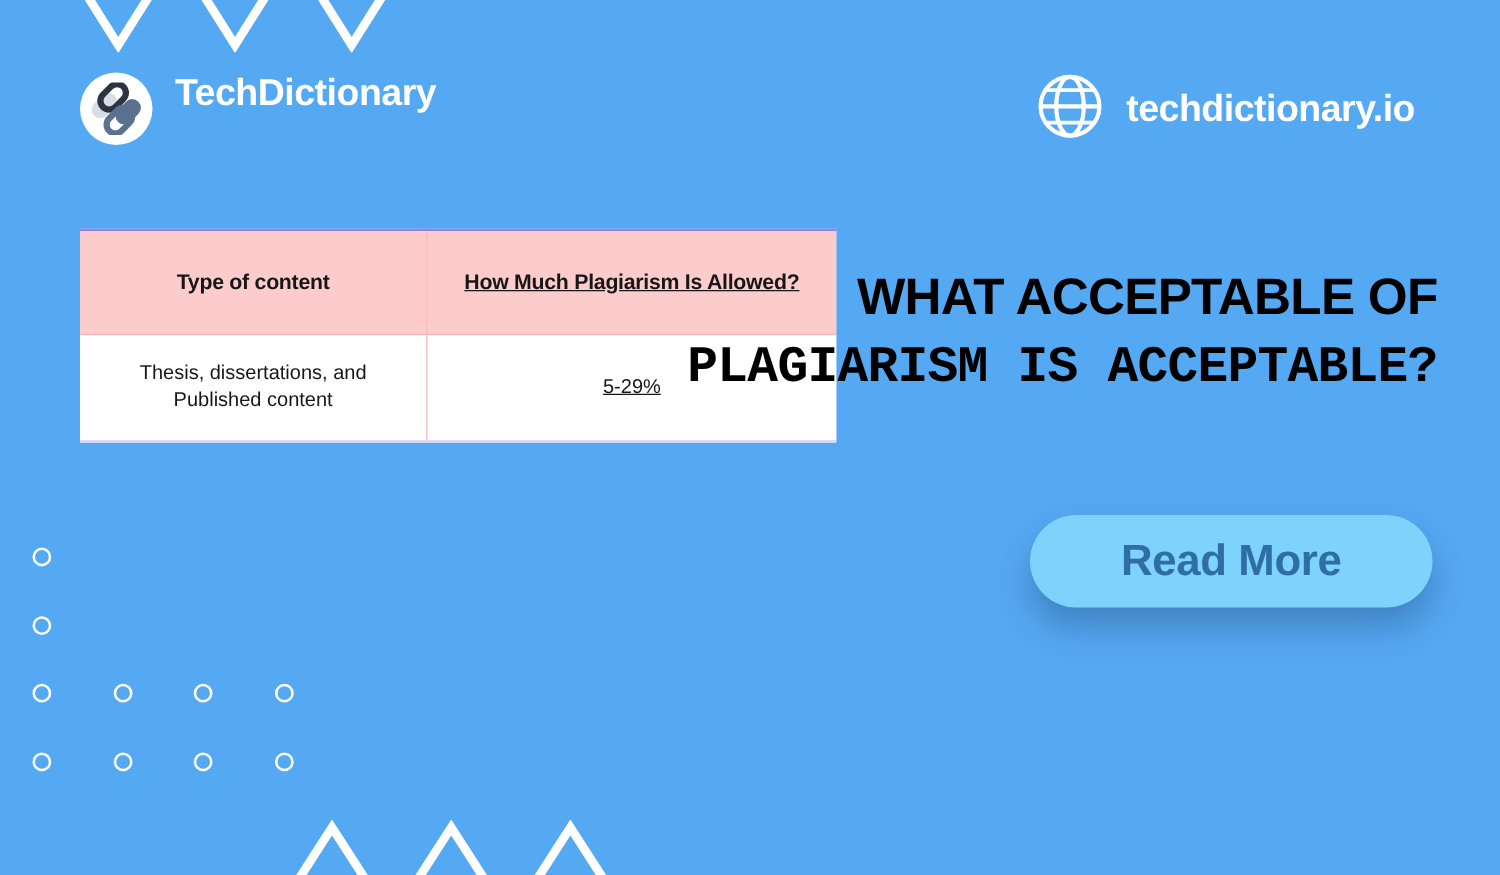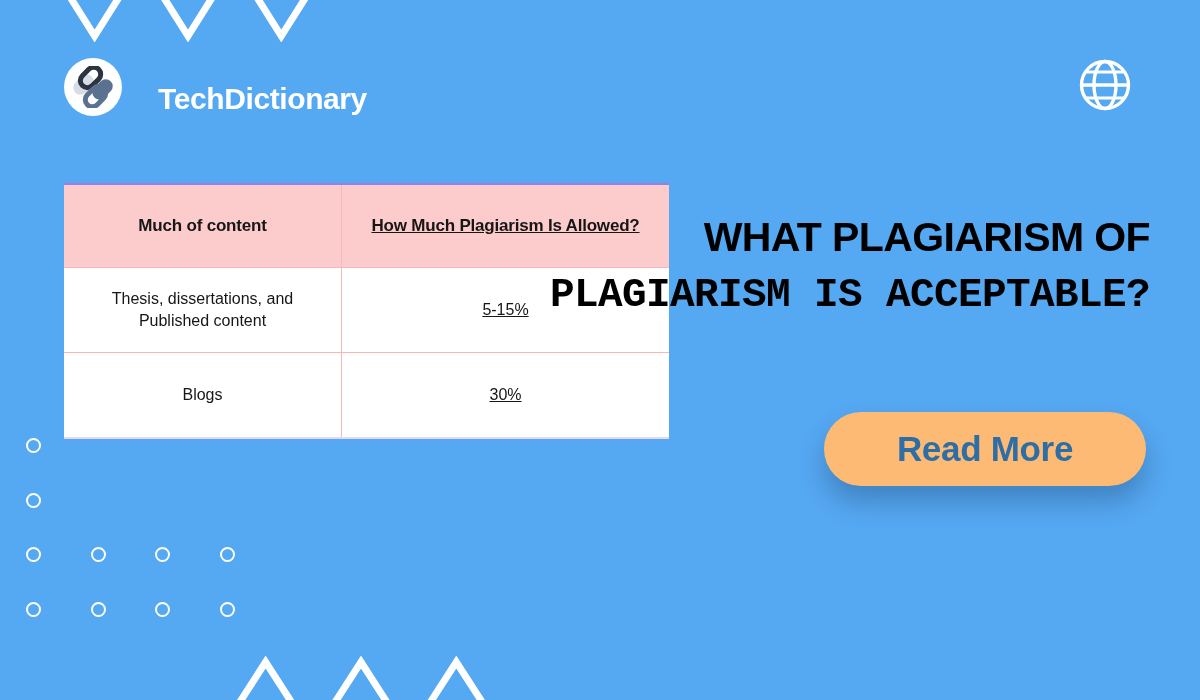--- a/index.html
+++ b/index.html
@@ -55,22 +55,22 @@
     border-radius: 50%;
     box-sizing: border-box;
   }
 
   
   .brand {
     position: absolute;
     left: 64px;
     top: 58px;
     display: flex;
-    align-items: flex-end;
-    gap: 36px;
+    align-items: flex-start;
+    gap: 18px;
   }
   .brand-mark {
     width: 58px;
     height: 58px;
     border-radius: 50%;
     background: #ffffff;
     display: flex;
     align-items: center;
     justify-content: center;
   }
@@ -167,21 +167,21 @@
     left: 824px;
     top: 412px;
     z-index: 3;
   }
   .cta {
     display: flex;
     align-items: center;
     justify-content: center;
     width: 322px;
     height: 74px;
-    background: #fdba74;
+    background: #7dd3fc;
     border: none;
     border-radius: 40px;
     color: #2f6ea5;
     font-family: "Liberation Sans", sans-serif;
     font-size: 35px;
     font-weight: bold;
     letter-spacing: -0.3px;
     cursor: pointer;
     box-shadow: 0 16px 26px rgba(20, 50, 85, 0.30);
   }
@@ -238,45 +238,42 @@
   <div class="site">
     <span>
       <svg width="54" height="54" viewBox="0 0 54 54" fill="none" xmlns="http://www.w3.org/2000/svg">
         <circle cx="27" cy="27" r="23.5" stroke="#ffffff" stroke-width="3.4"></circle>
         <ellipse cx="27" cy="27" rx="11" ry="23.5" stroke="#ffffff" stroke-width="3.4"></ellipse>
         <line x1="3.5" y1="27" x2="50.5" y2="27" stroke="#ffffff" stroke-width="3.4"></line>
         <line x1="8" y1="14" x2="46" y2="14" stroke="#ffffff" stroke-width="3"></line>
         <line x1="8" y1="40" x2="46" y2="40" stroke="#ffffff" stroke-width="3"></line>
       </svg>
     </span>
+    <span class="site-url">techdictionary.io</span>
   </div>
 
   <div class="table-card">
     <table class="plag">
       <thead>
         <tr>
-          <th>Much of content</th>
+          <th>Type of content</th>
           <th>How Much Plagiarism Is Allowed?</th>
         </tr>
       </thead>
       <tbody>
         <tr>
           <td>Thesis, dissertations, and Published content</td>
-          <td>5-15%</td>
-        </tr>
-        <tr>
-          <td>Blogs</td>
-          <td>30%</td>
+          <td>5-29%</td>
         </tr>
       </tbody>
     </table>
   </div>
 
   <div class="headline">
-    <span class="l1">WHAT PLAGIARISM OF</span>
+    <span class="l1">WHAT ACCEPTABLE OF</span>
     <span class="l2">PLAGIARISM IS ACCEPTABLE?</span>
   </div>
 
   <div class="cta-wrap">
     <button class="cta">Read More</button>
   </div>
 
 </div>
 
 </body></html>

